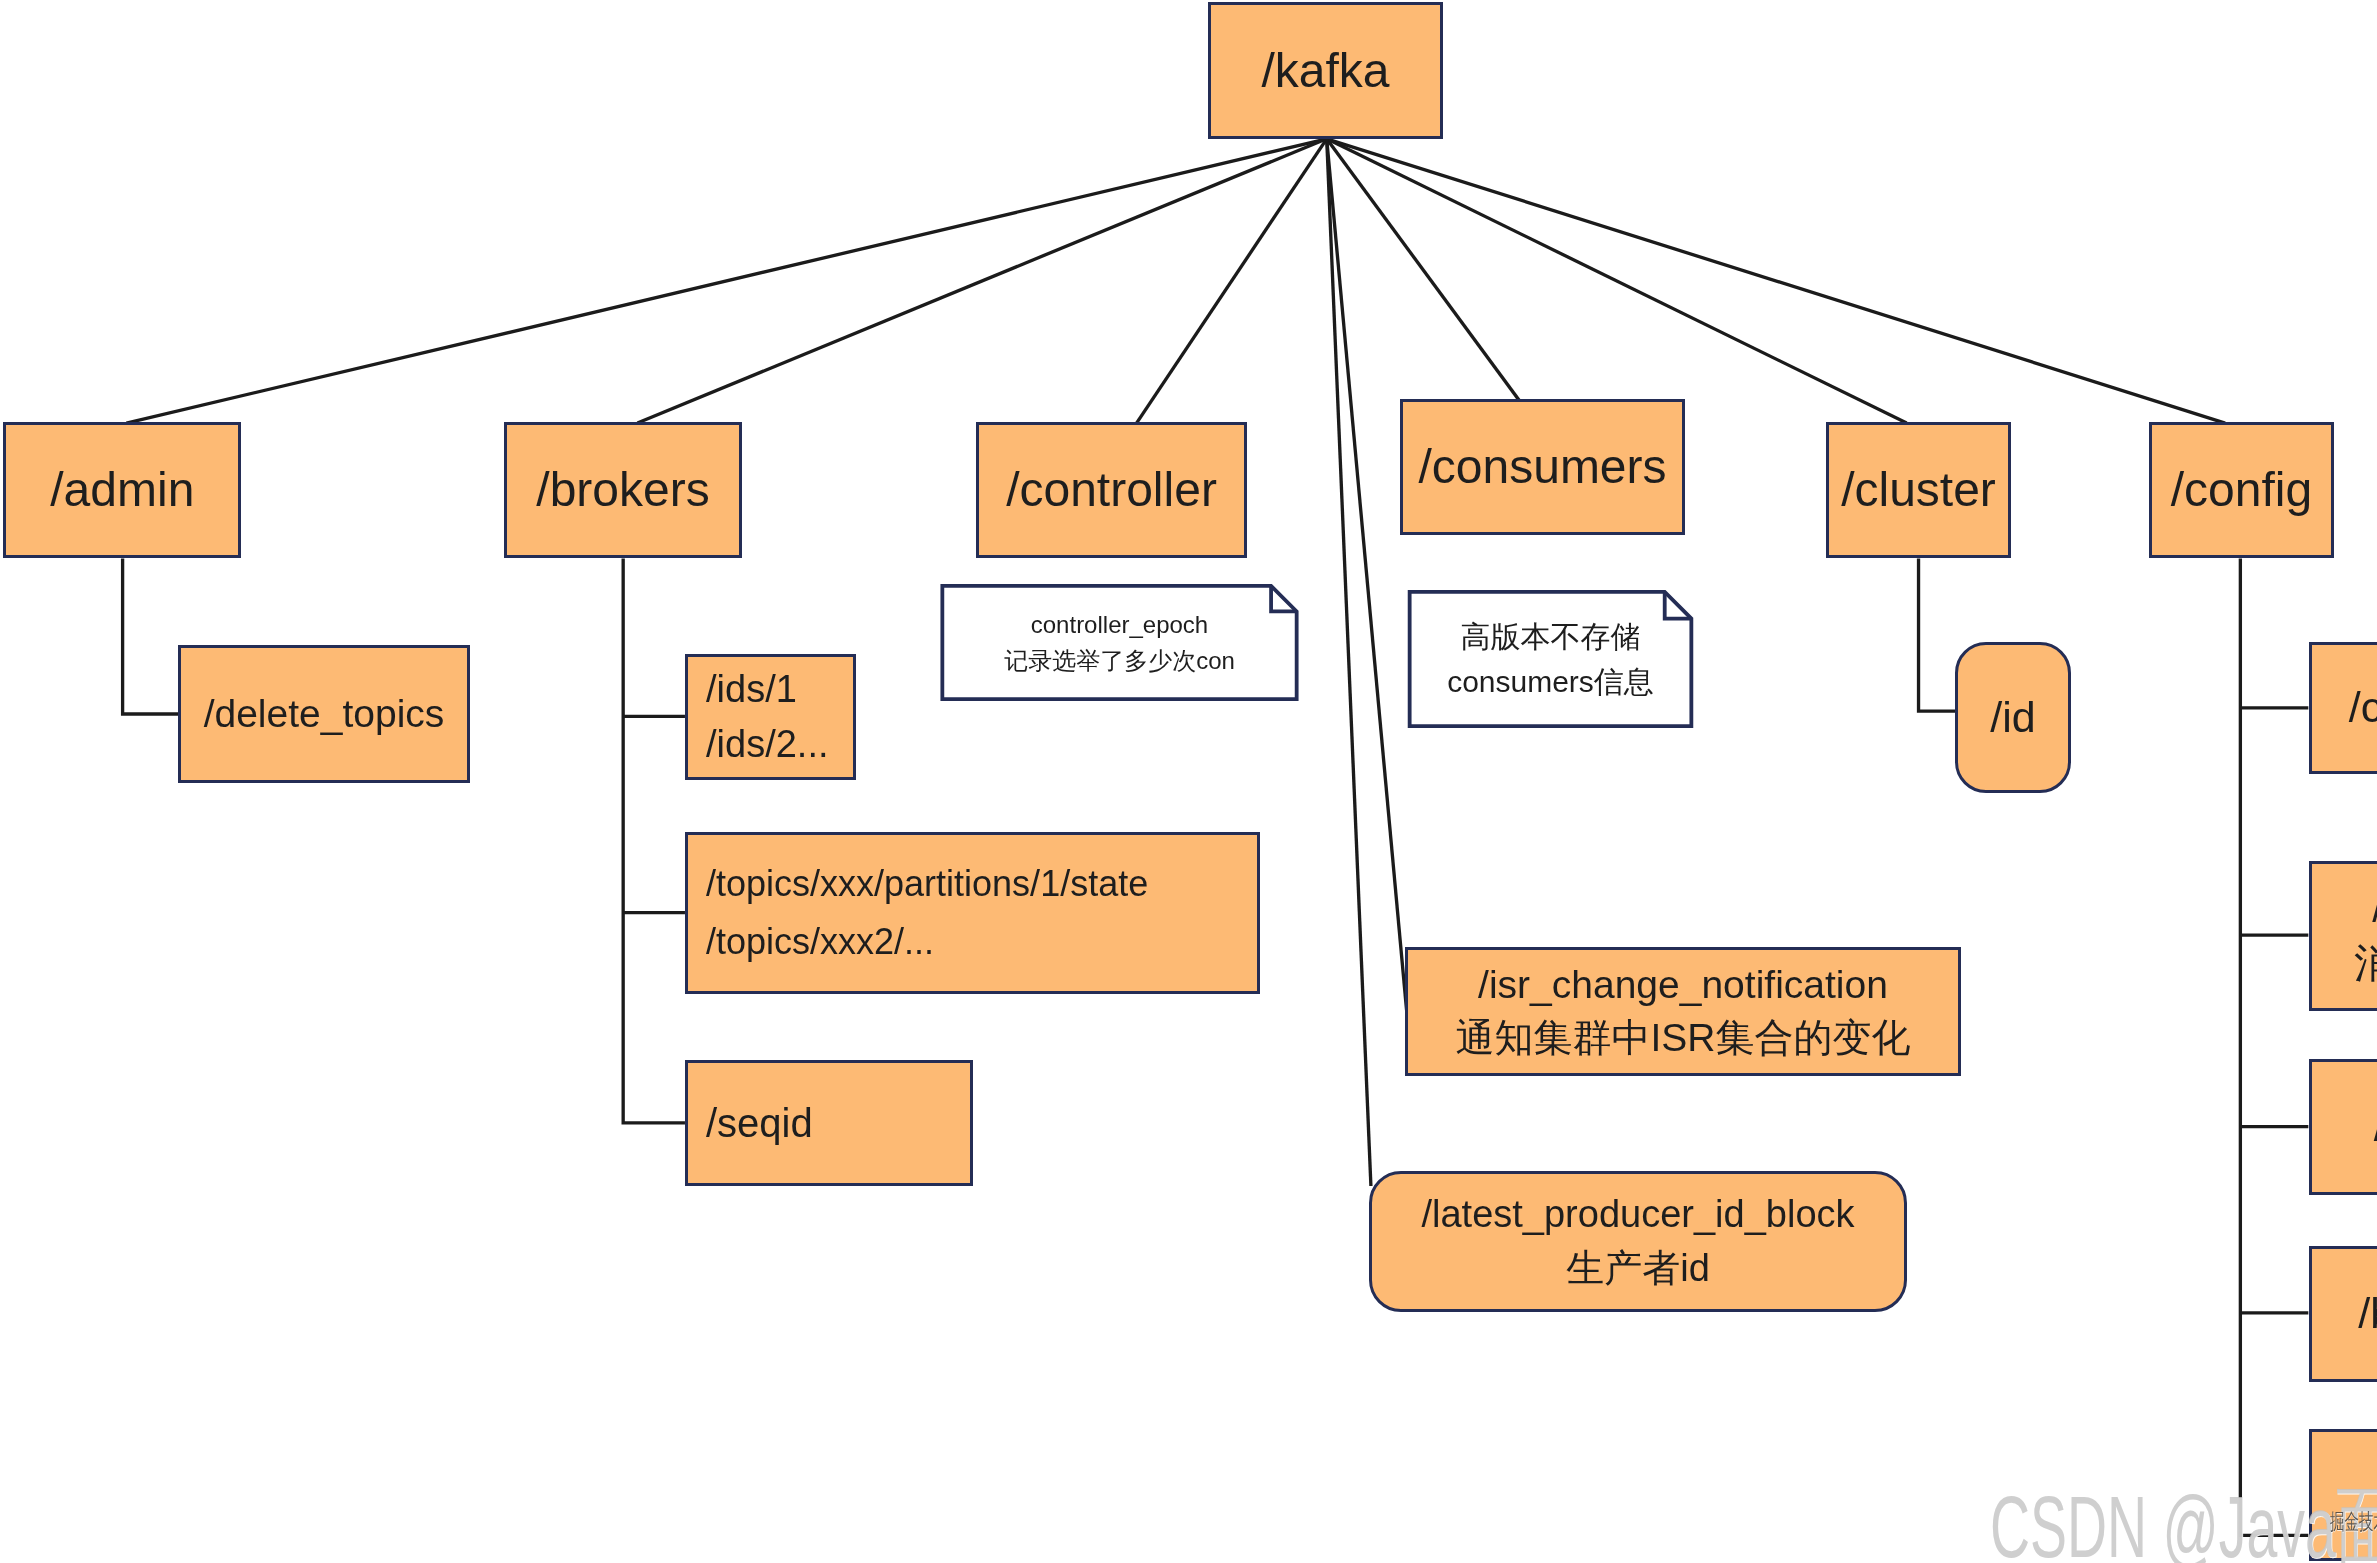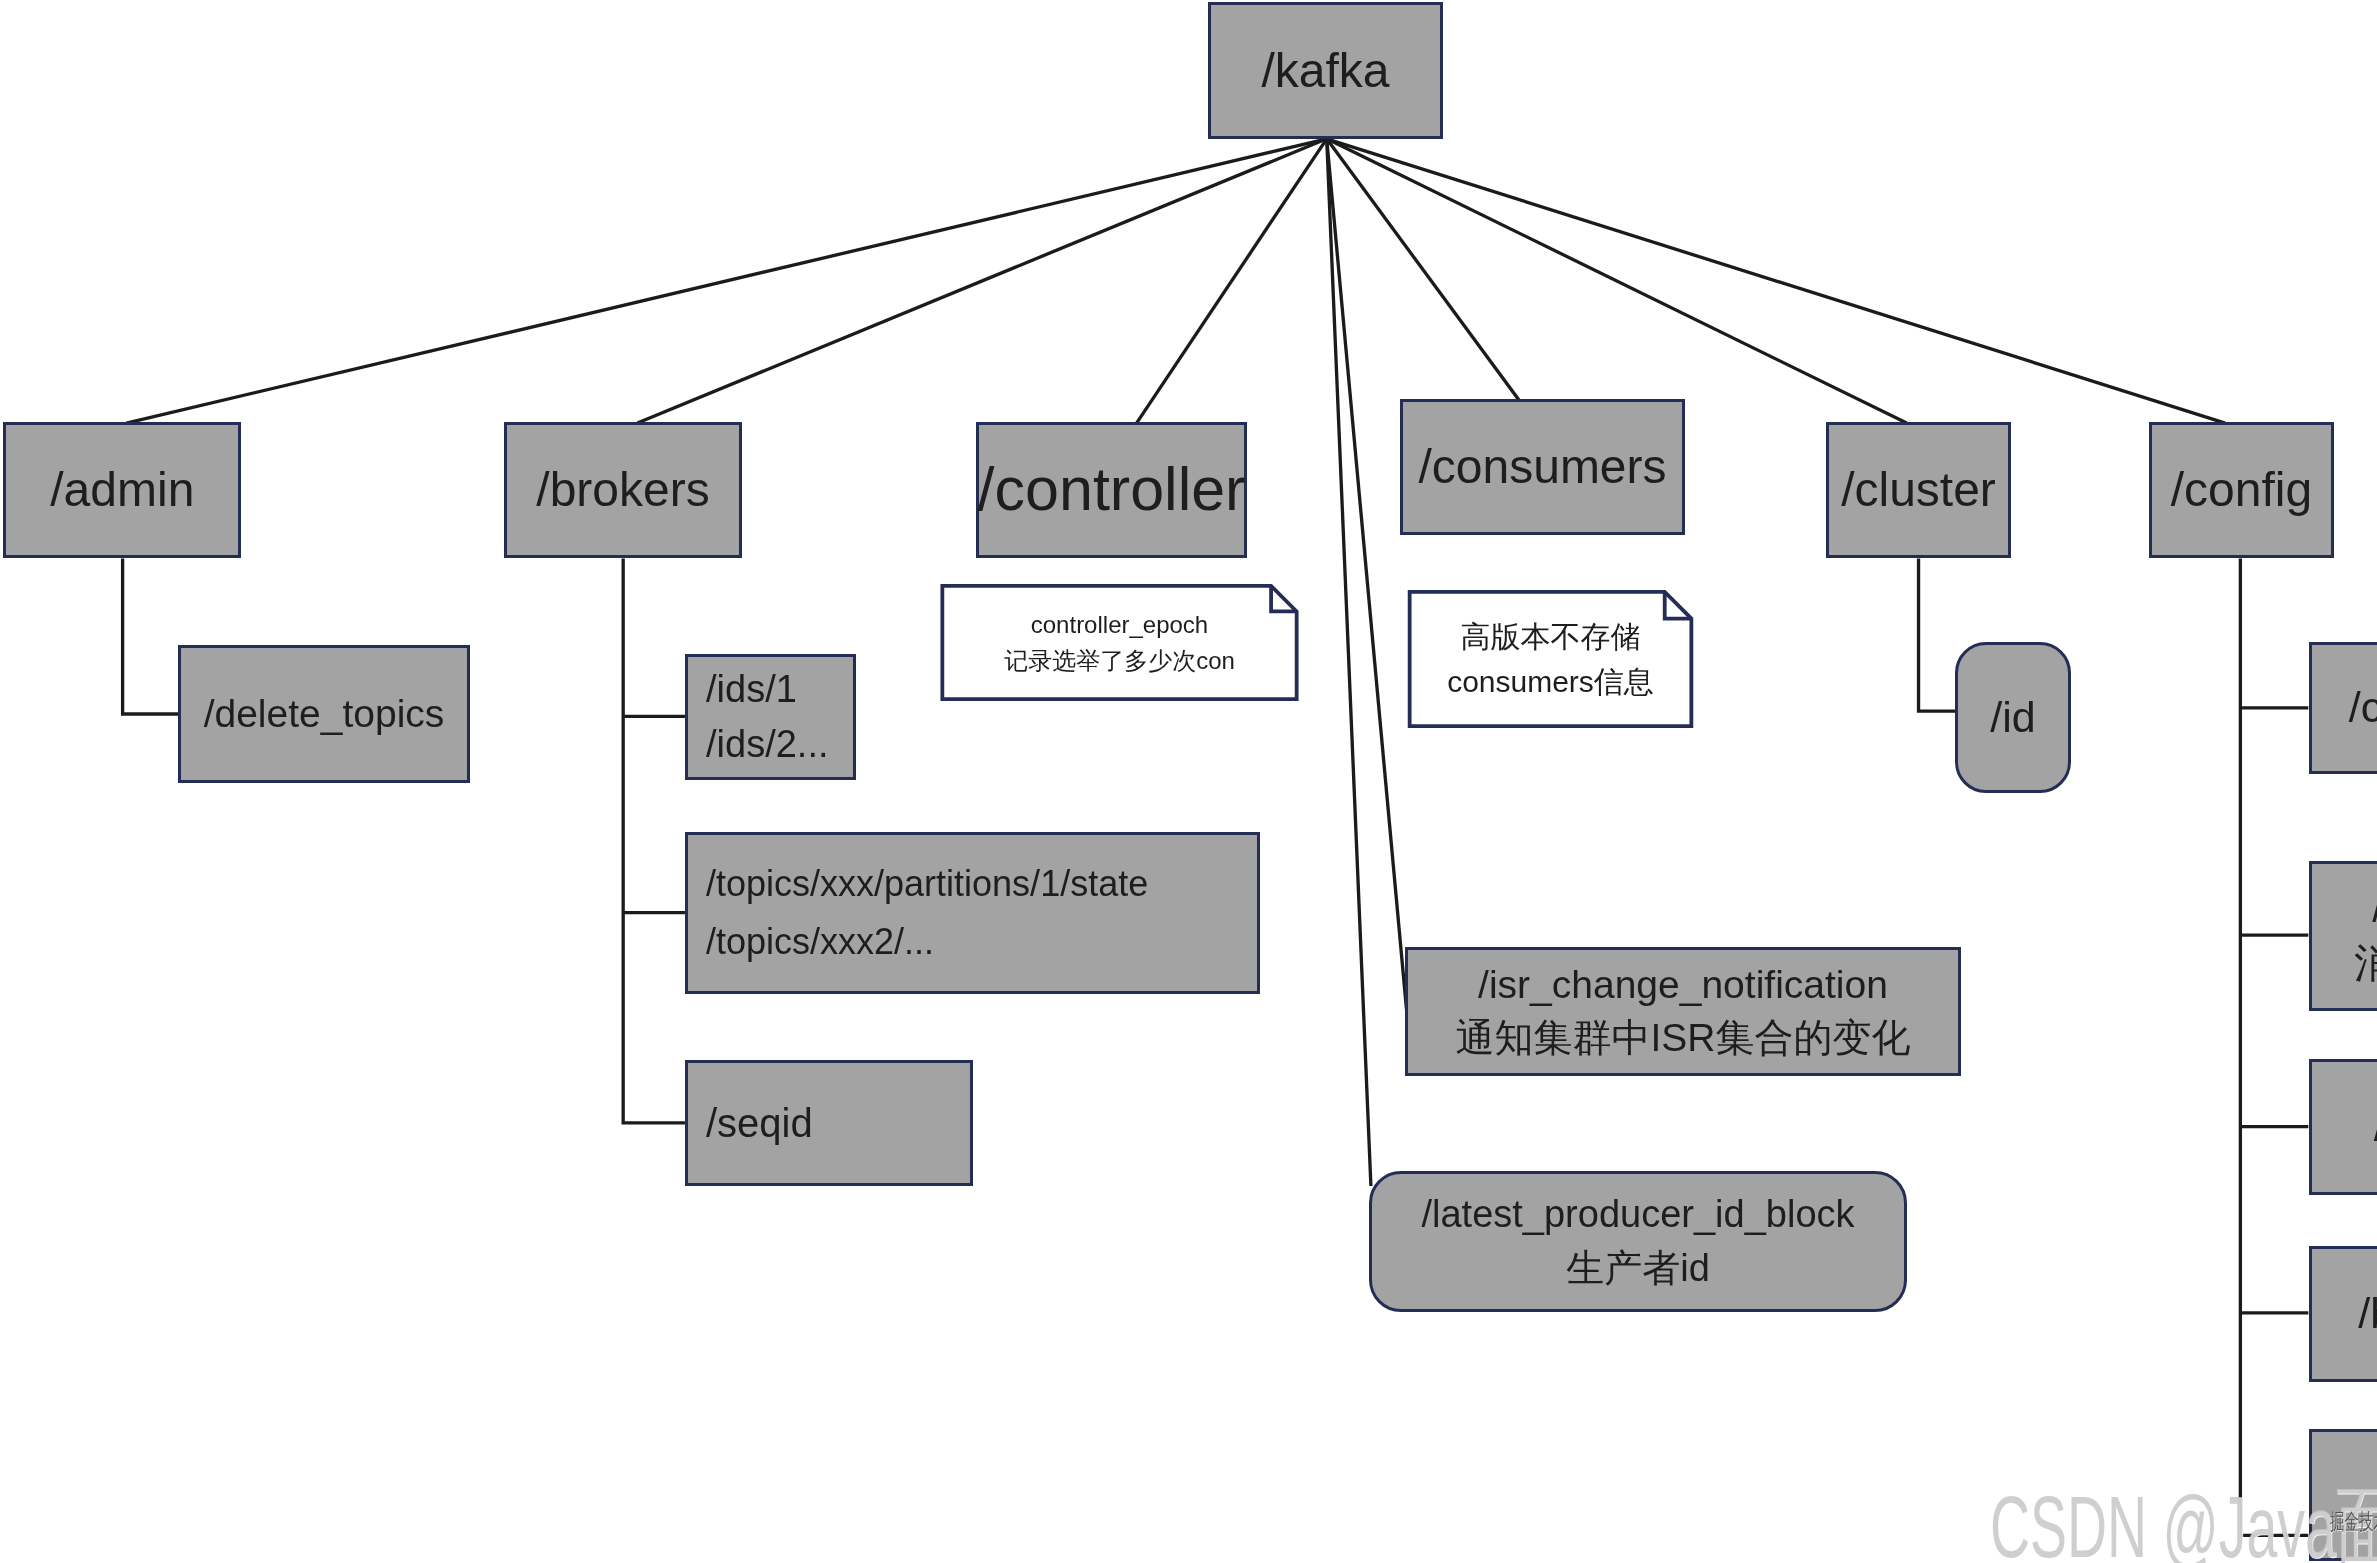--- a/index.html
+++ b/index.html
@@ -8,21 +8,21 @@
     width:2565px;height:1563px;
     background:#ffffff;
     overflow:hidden;
     font-family:"Liberation Sans", sans-serif;
     color:#1e1e1e;
   }
   .wires{position:absolute;left:0;top:0;width:2565px;height:1563px;z-index:1;}
   .box{
     position:absolute;
     box-sizing:border-box;
-    background:#a3a3a3;
+    background:#fdba74;
     border:3.3px solid #242d55;
     display:flex;
     flex-direction:column;
     align-items:center;
     justify-content:center;
     text-align:center;
     z-index:2;
     line-height:1.3;
   }
   .box.leftalign{align-items:flex-start;text-align:left;padding-left:18px;gap:6px;}
@@ -90,21 +90,21 @@
   </div>
 
   <div class="box" style="left:3.3px;top:422px;width:238px;height:136px;font-size:48px;">
     <div>/admin</div>
   </div>
 
   <div class="box" style="left:504px;top:422px;width:238px;height:136px;font-size:48px;">
     <div>/brokers</div>
   </div>
 
-  <div class="box" style="left:976px;top:422px;width:271px;height:136px;font-size:61px;">
+  <div class="box" style="left:976px;top:422px;width:271px;height:136px;font-size:48px;">
     <div>/controller</div>
   </div>
 
   <div class="box" style="left:1400px;top:399px;width:285px;height:136px;font-size:48px;">
     <div>/consumers</div>
   </div>
 
   <div class="box" style="left:2149px;top:422px;width:185px;height:136px;font-size:48px;">
     <div>/config</div>
   </div>

